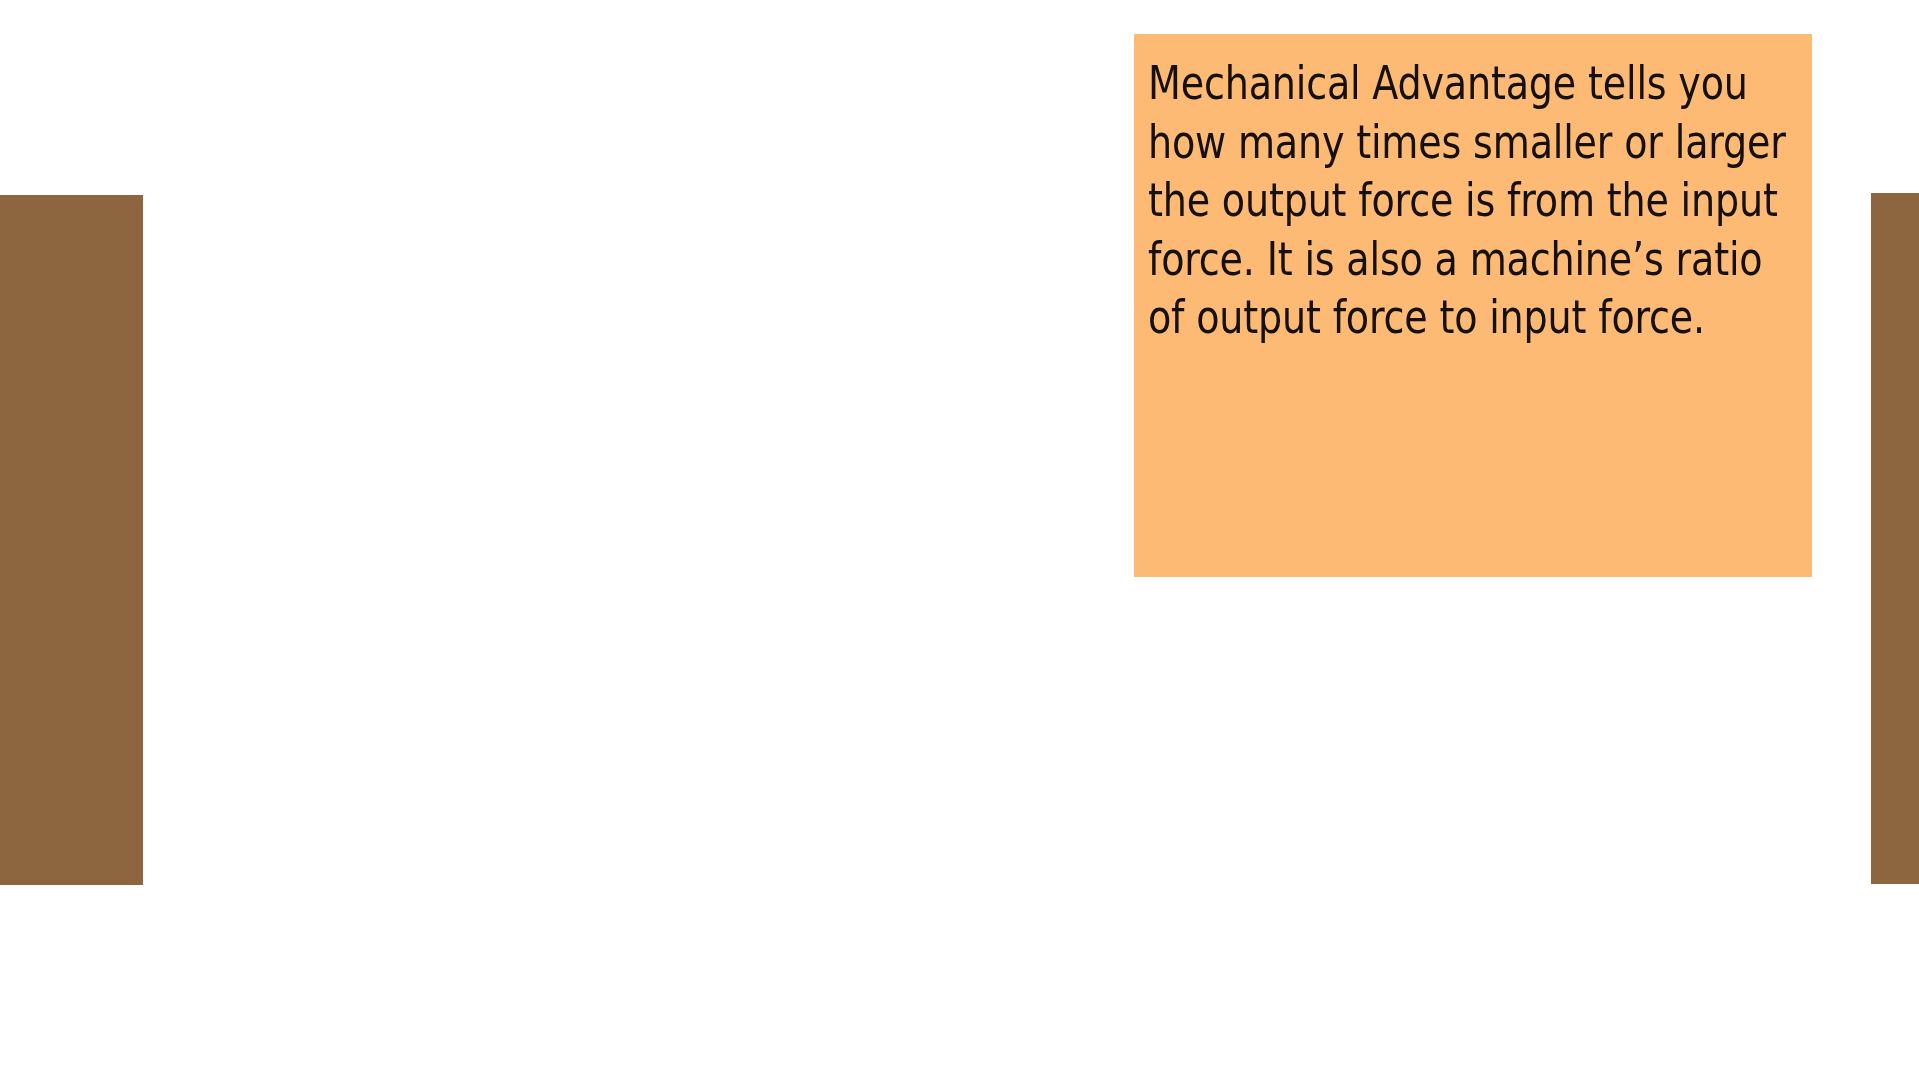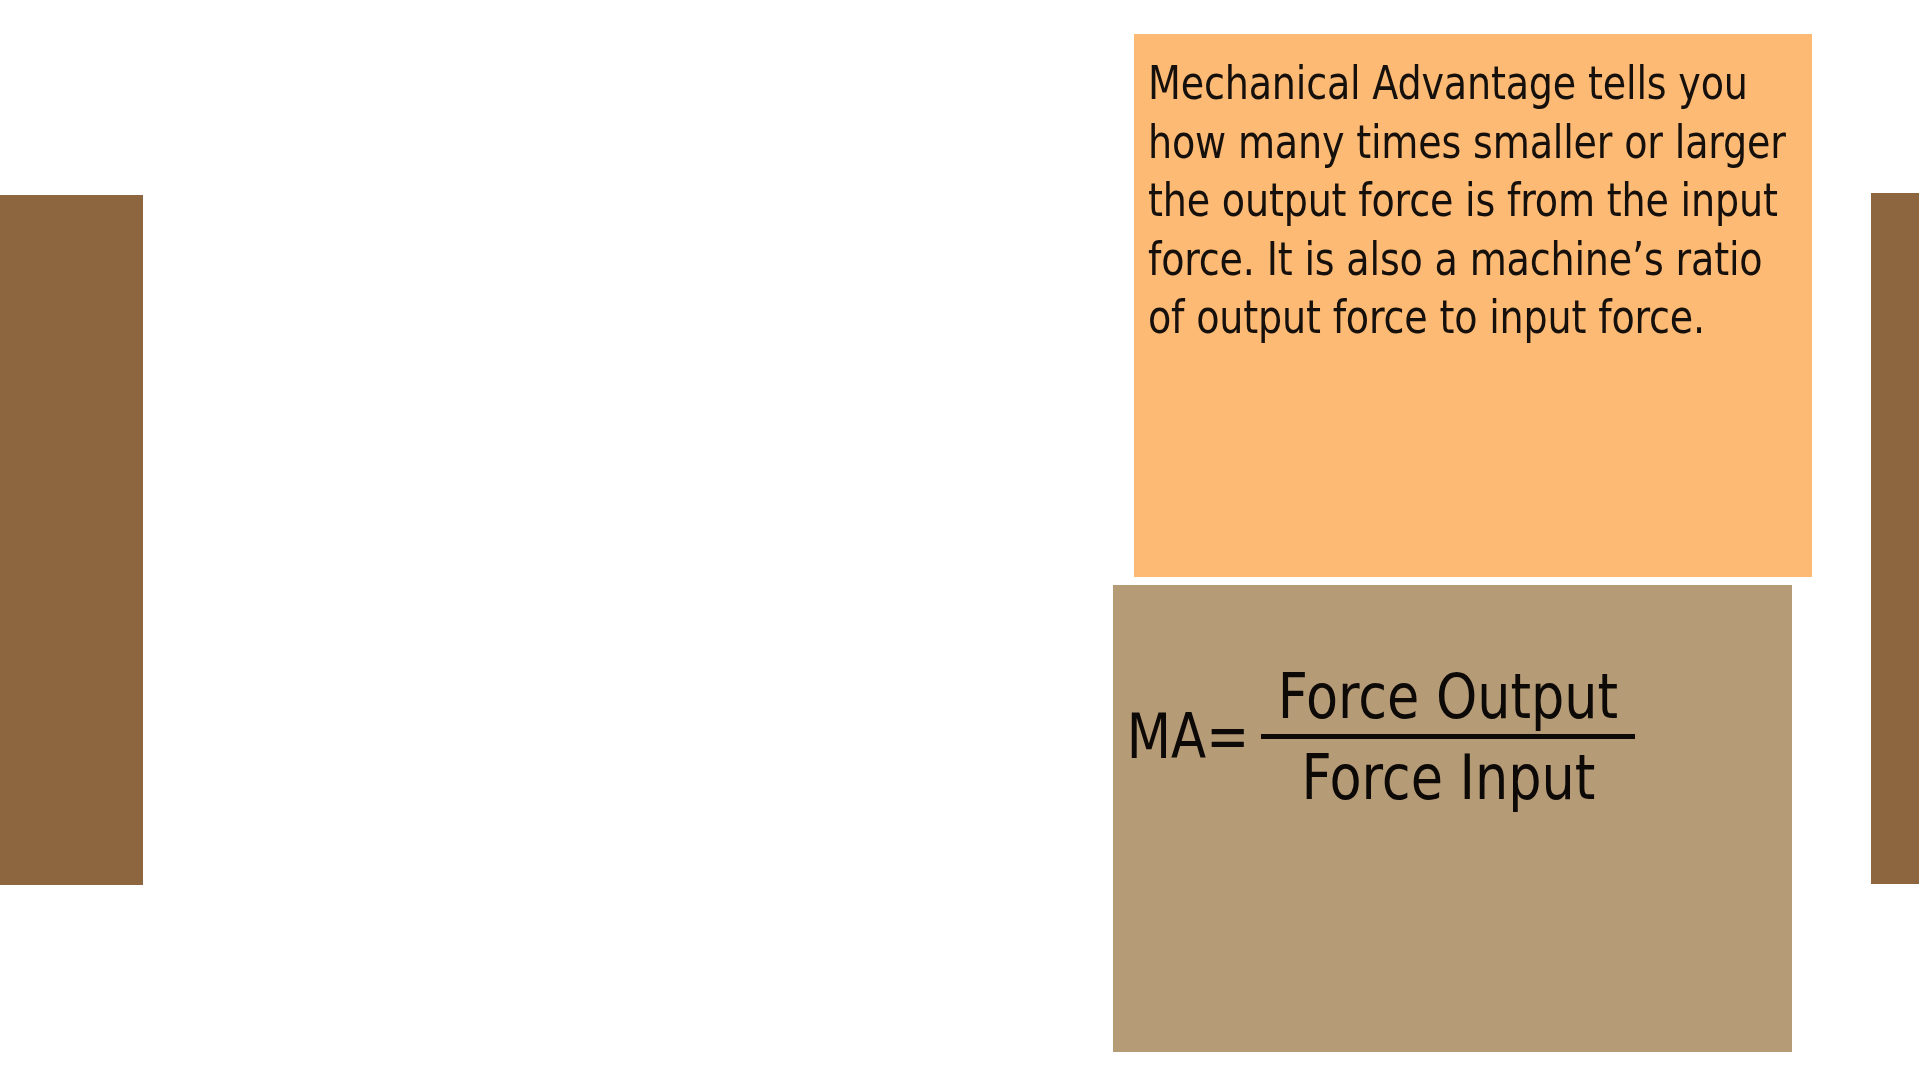--- a/index.html
+++ b/index.html
@@ -152,26 +152,16 @@
 
 <div id="slide">
 
   <div id="left-bar" class="side-bar"></div>
 
 
   <div id="definition-box">
     <p id="definition-text">Mechanical Advantage tells you how many times smaller or larger the output force is from the input force. It is also a machine’s ratio of output force to input force.</p>
   </div>
 
-  <div id="formula-box">
-    <div id="formula">
-      <span id="formula-lhs">MA=</span>
-      <span id="formula-fraction">
-        <span id="fraction-numerator">Force Output</span>
-        <span id="fraction-bar"></span>
-        <span id="fraction-denominator">Force Input</span>
-      </span>
-    </div>
-  </div>
 
   <div id="right-bar" class="side-bar"></div>
 
 </div>
 
 </body></html>

